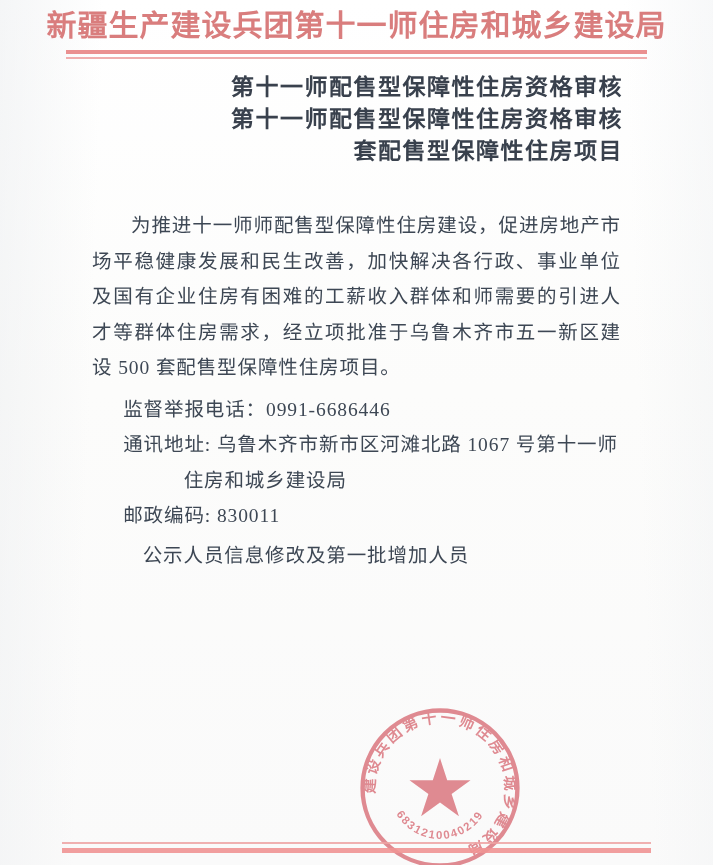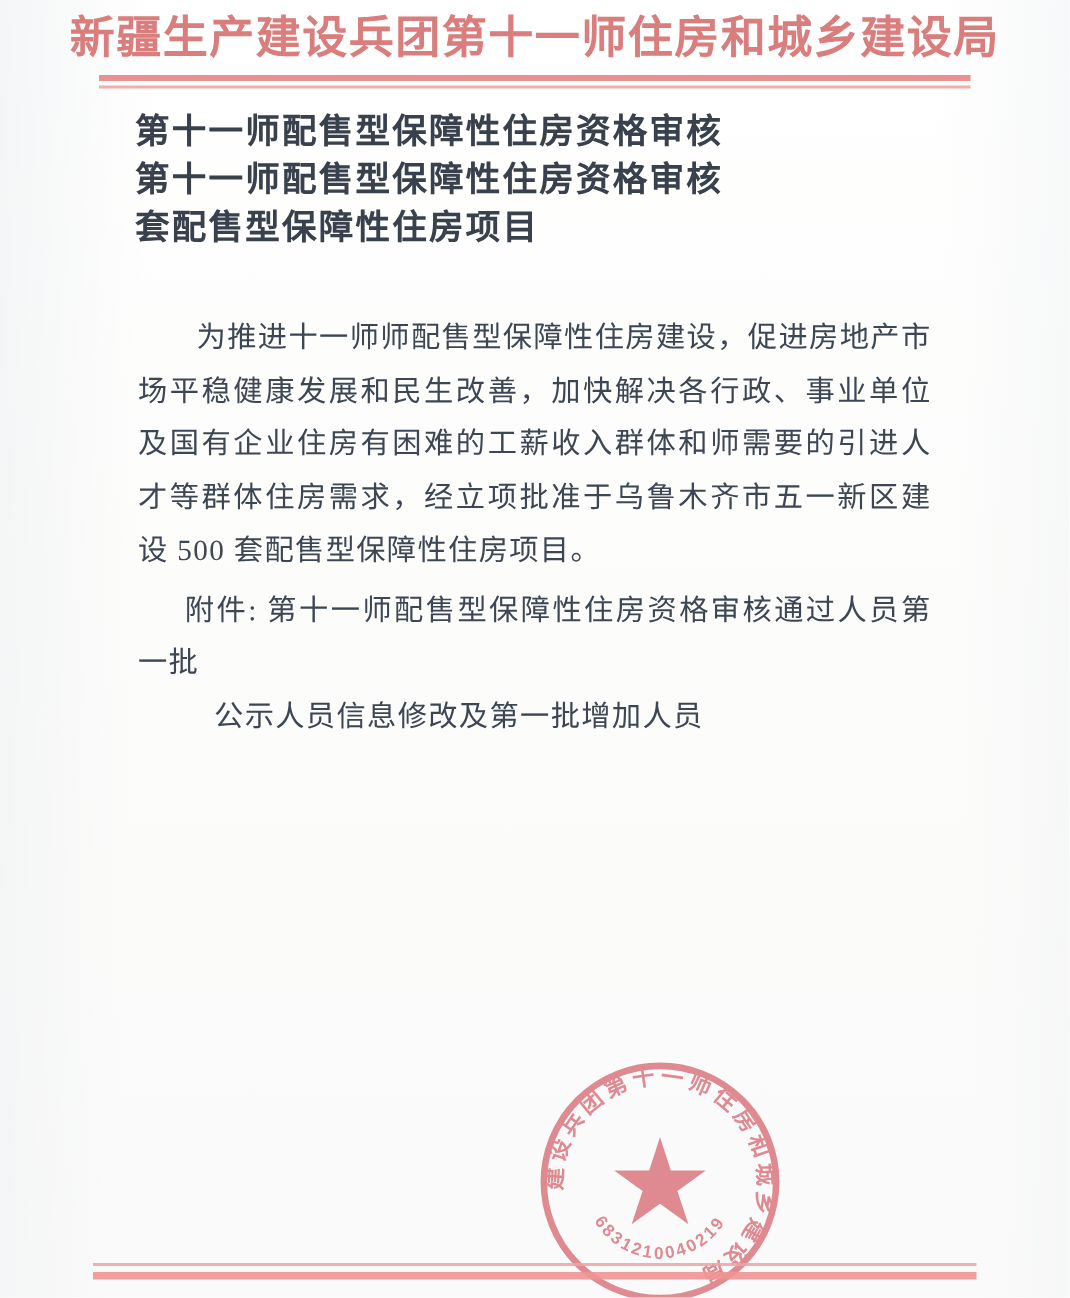--- a/index.html
+++ b/index.html
@@ -65,21 +65,21 @@
     background: #eda0a0;
     opacity: .85;
   }
 
   
   .doc-title {
     position: absolute;
     top: 72px;
     left: 90px;
     right: 90px;
-    text-align: left;
+    text-align: right;
     color: #39414d;
     font-weight: bold;
     font-size: 23px;
     line-height: 32px;
     letter-spacing: 1.5px;
   }
   .doc-title .tline { display: block; white-space: nowrap; }
 
   
   .body-area {
@@ -174,23 +174,28 @@
   <div class="doc-title">
     <span class="tline">第十一师配售型保障性住房资格审核</span>
     <span class="tline">第十一师配售型保障性住房资格审核</span>
     <span class="tline">套配售型保障性住房项目</span>
   </div>
 
   <div class="body-area">
 
     <p class="para">为推进十一师师配售型保障性住房建设，促进房地产市场平稳健康发展和民生改善，加快解决各行政、事业单位及国有企业住房有困难的工薪收入群体和师需要的引进人才等群体住房需求，经立项批准于乌鲁木齐市五一新区建设 500 套配售型保障性住房项目。</p>
 
+    <div class="contact-block">
+      <p class="contact-line">监督举报电话：0991-6686446</p>
+      <p class="contact-line">通讯地址: 乌鲁木齐市新市区河滩北路 1067 号第十一师</p>
+      <p class="contact-line sub">住房和城乡建设局</p>
+      <p class="contact-line">邮政编码: 830011</p>
+    </div>
 
     <div class="attach-block">
-      <p class="attach-line">附件: 第十一师配售型保障性住房资格审核通过人员第一批</p>
       <p class="attach-line cont">公示人员信息修改及第一批增加人员</p>
     </div>
 
   </div>
 
   <div class="seal">
     <svg viewBox="0 0 200 200" xmlns="http://www.w3.org/2000/svg" aria-hidden="true">
       <defs>
         <path id="sealRingPath" d="M100,100 m-74,0 a74,74 0 1,1 148,0 a74,74 0 1,1 -148,0"></path>
         <path id="sealCodePath" d="M100,100 m-58,0 a58,58 0 0,0 116,0"></path>

